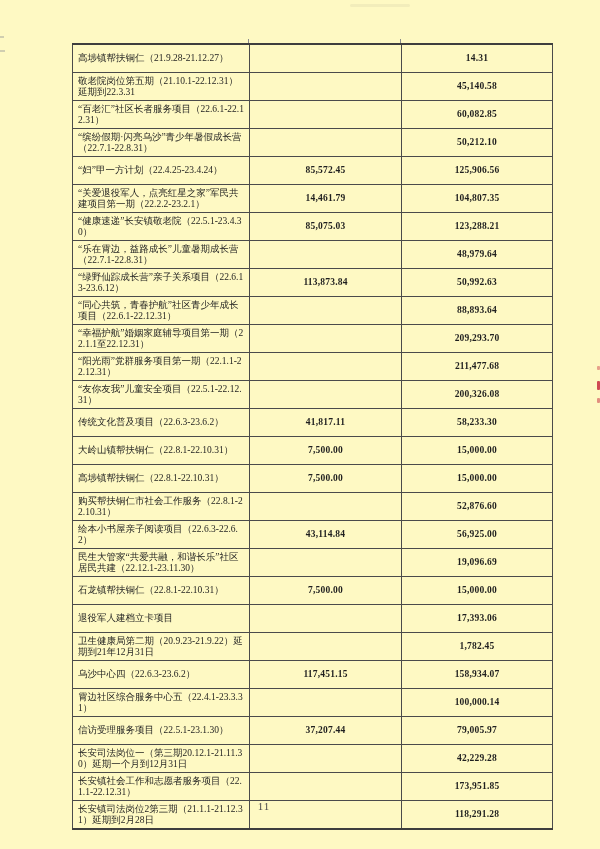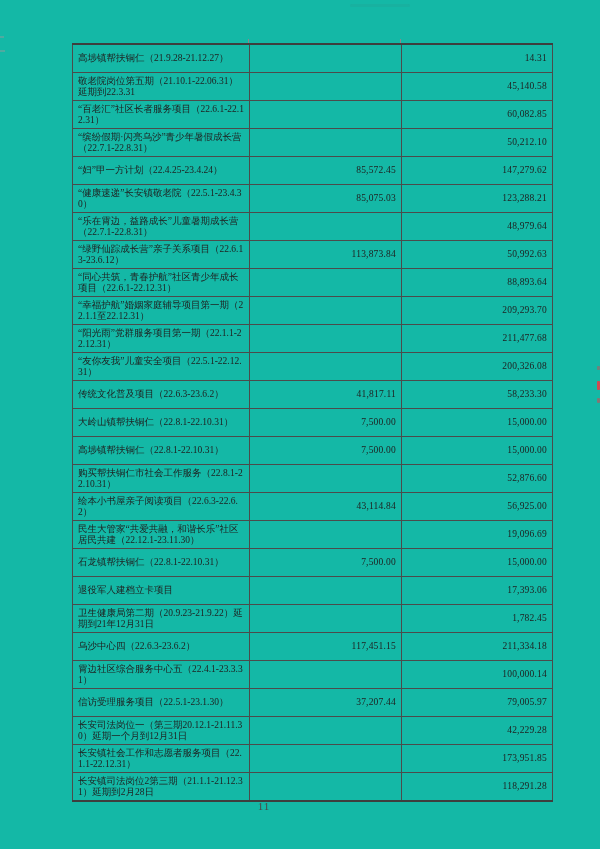--- a/index.html
+++ b/index.html
@@ -8,21 +8,21 @@
     background: #ffffff;
     width: 600px;
     height: 849px;
     overflow: hidden;
     font-family: "Liberation Serif", "DejaVu Serif", serif;
   }
   .page {
     position: relative;
     width: 600px;
     height: 849px;
-    background: #14b8a6;
+    background: #fef9c3;
   }
   
   .edge-mark {
     position: absolute;
     right: 0;
     width: 3px;
     border-radius: 1px;
   }
   .left-mark {
     position: absolute;
@@ -71,23 +71,24 @@
     color: #1f1f1f;
     vertical-align: middle;
     overflow: hidden;
   }
   .cell-name {
     text-align: left;
     word-break: break-all;
     padding-left: 8px;
   }
   .cell-num {
-    text-align: right;
+    text-align: center;
     font-family: "Liberation Serif", "DejaVu Serif", serif;
     letter-spacing: 0.2px;
+    font-weight: bold;
   }
   
   .page-number {
     position: absolute;
     top: 800px;
     left: 0;
     width: 528px;
     text-align: center;
     font-size: 11px;
     line-height: 12px;
@@ -115,38 +116,43 @@
       <col style="width:152px">
       <col style="width:151px">
     </colgroup>
     <tbody>
         <tr>
       <td class="cell-name">高埗镇帮扶铜仁（21.9.28-21.12.27）</td>
       <td class="cell-num"></td>
       <td class="cell-num">14.31</td>
     </tr>
         <tr>
-      <td class="cell-name">敬老院岗位第五期（21.10.1-22.06.31）延期到22.3.31</td>
+      <td class="cell-name">敬老院岗位第五期（21.10.1-22.12.31）延期到22.3.31</td>
       <td class="cell-num"></td>
       <td class="cell-num">45,140.58</td>
     </tr>
         <tr>
       <td class="cell-name">“百老汇”社区长者服务项目（22.6.1-22.12.31）</td>
       <td class="cell-num"></td>
       <td class="cell-num">60,082.85</td>
     </tr>
         <tr>
       <td class="cell-name">“缤纷假期·闪亮乌沙”青少年暑假成长营（22.7.1-22.8.31）</td>
       <td class="cell-num"></td>
       <td class="cell-num">50,212.10</td>
     </tr>
         <tr>
       <td class="cell-name">“妇”甲一方计划（22.4.25-23.4.24）</td>
       <td class="cell-num">85,572.45</td>
-      <td class="cell-num">147,279.62</td>
+      <td class="cell-num">125,906.56</td>
+    </tr>
+        <tr>
+      <td class="cell-name">“关爱退役军人，点亮红星之家”军民共建项目第一期（22.2.2-23.2.1）</td>
+      <td class="cell-num">14,461.79</td>
+      <td class="cell-num">104,807.35</td>
     </tr>
         <tr>
       <td class="cell-name">“健康速递”长安镇敬老院（22.5.1-23.4.30）</td>
       <td class="cell-num">85,075.03</td>
       <td class="cell-num">123,288.21</td>
     </tr>
         <tr>
       <td class="cell-name">“乐在霄边，益路成长”儿童暑期成长营（22.7.1-22.8.31）</td>
       <td class="cell-num"></td>
       <td class="cell-num">48,979.64</td>
@@ -217,21 +223,21 @@
       <td class="cell-num">17,393.06</td>
     </tr>
         <tr>
       <td class="cell-name">卫生健康局第二期（20.9.23-21.9.22）延期到21年12月31日</td>
       <td class="cell-num"></td>
       <td class="cell-num">1,782.45</td>
     </tr>
         <tr>
       <td class="cell-name">乌沙中心四（22.6.3-23.6.2）</td>
       <td class="cell-num">117,451.15</td>
-      <td class="cell-num">211,334.18</td>
+      <td class="cell-num">158,934.07</td>
     </tr>
         <tr>
       <td class="cell-name">霄边社区综合服务中心五（22.4.1-23.3.31）</td>
       <td class="cell-num"></td>
       <td class="cell-num">100,000.14</td>
     </tr>
         <tr>
       <td class="cell-name">信访受理服务项目（22.5.1-23.1.30）</td>
       <td class="cell-num">37,207.44</td>
       <td class="cell-num">79,005.97</td>

